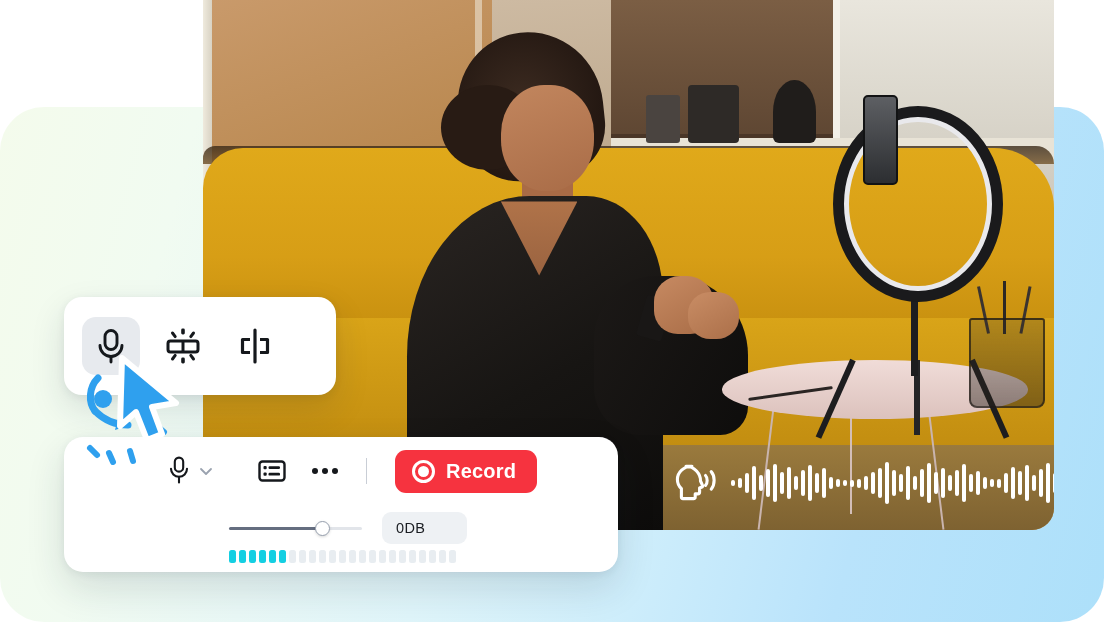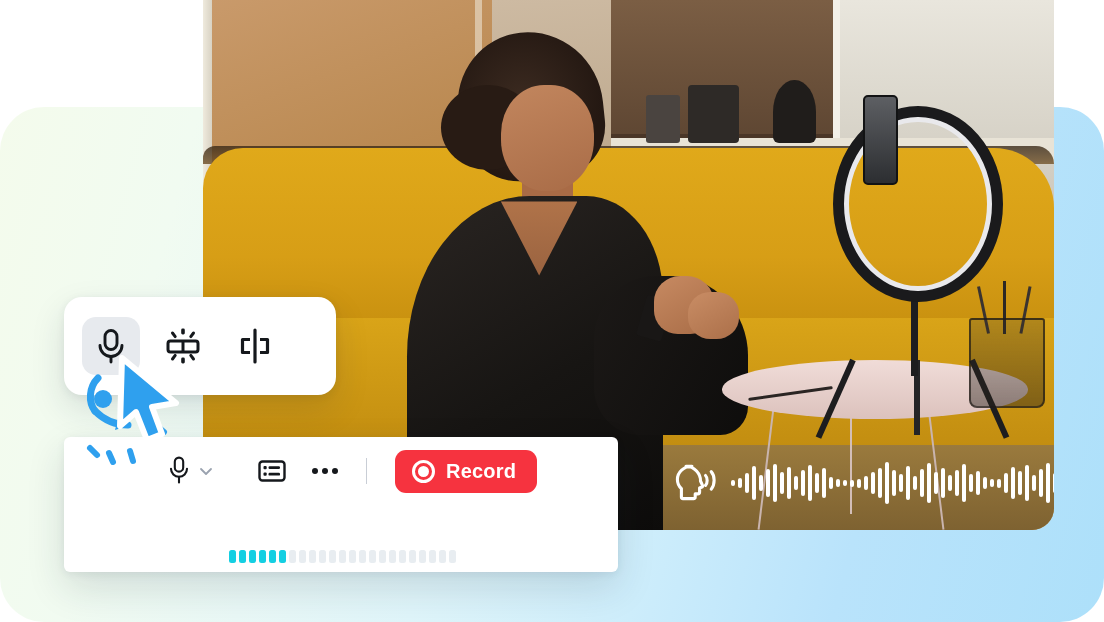--- a/index.html
+++ b/index.html
@@ -220,21 +220,21 @@
   .tb-btn {
     width:58px; height:58px; border-radius:14px;
     display:flex; align-items:center; justify-content:center;
     background:transparent; border:none; cursor:pointer;
   }
   .tb-btn.selected { background:#e7eaee; }
 
   
   .panel {
     position:absolute; left:64px; top:437px; width:554px; height:135px;
-    background:#ffffff; border-radius:6px;
+    background:#ffffff; border-radius:19px;
     box-shadow: 0 16px 38px rgba(28,40,60,.14), 0 2px 8px rgba(28,40,60,.07);
     z-index: 18;
   }
   .panel-row1 {
     position:absolute; left:0; top:0; width:100%; height:68px;
     display:flex; align-items:center;
   }
   .mic-group {
     display:flex; align-items:center; gap:2px; margin-left:104px; cursor:pointer;
   }
@@ -481,20 +481,30 @@
       <div class="divider"></div>
 
       <button class="record-btn">
         <span class="rec-circle">
             <i></i>
           </span>
         <span>Record</span>
       </button>
     </div>
 
+    <div class="panel-row2">
+      <div class="slider">
+        <div class="slider-track"></div>
+        <div class="slider-fill" style="width: 93.1px;"></div>
+        <div class="slider-thumb" style="left: 86.1px;"></div>
+      </div>
+      <div class="db-box">
+        <span>0DB</span>
+      </div>
+    </div>
 
     <div class="meter">
         <i class="on"></i>
         <i class="on"></i>
         <i class="on"></i>
         <i class="on"></i>
         <i class="on"></i>
         <i class="on"></i>
         <i></i>
         <i></i>

